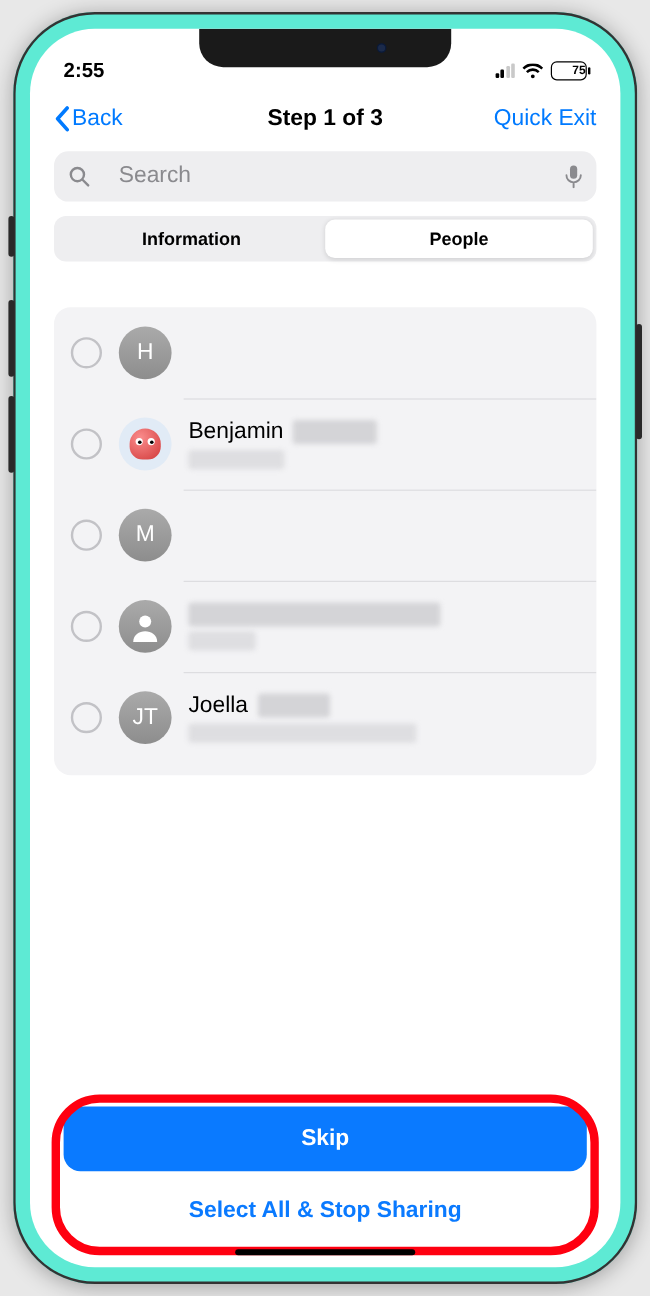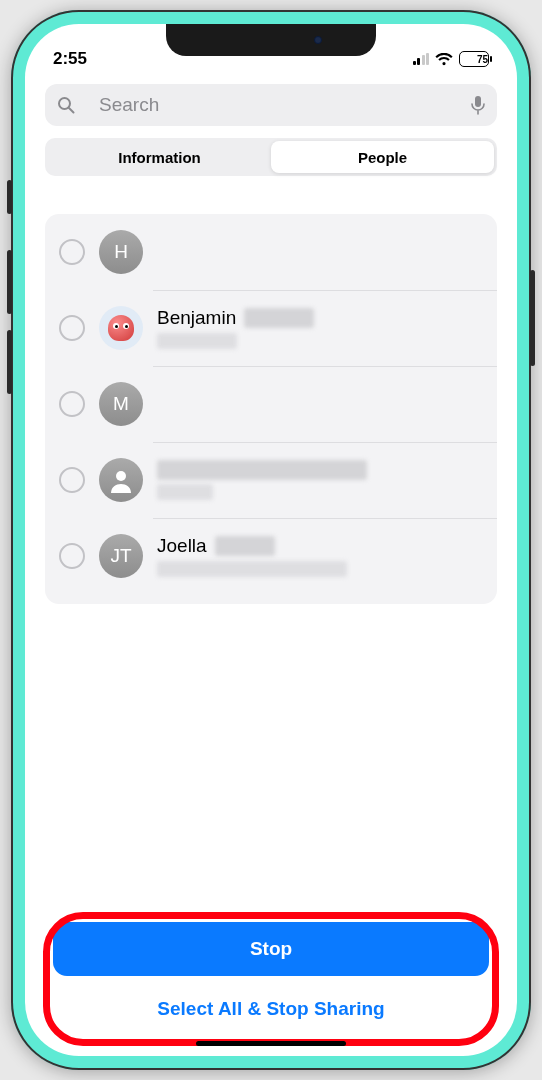--- a/index.html
+++ b/index.html
@@ -160,20 +160,32 @@
           <svg width="18" height="13" viewBox="0 0 18 13">
               <path d="M9 12.2a1.6 1.6 0 100-3.2 1.6 1.6 0 000 3.2zM3.3 6.3a8 8 0 0111.4 0l-1.5 1.5a6 6 0 00-8.4 0L3.3 6.3zM0.4 3.4a12 12 0 0117.2 0l-1.5 1.5a10 10 0 00-14.2 0L0.4 3.4z" fill="#000"></path>
             </svg>
         </span>
         <div class="battery">
             <span>75</span>
           </div>
       </div>
     </div>
 
+    <div class="nav-bar">
+      <div class="backbtn">
+        <span>
+            <svg width="13" height="22" viewBox="0 0 13 22">
+              <path d="M11 2L3 11l8 9" stroke="#007aff" stroke-width="3" fill="none" stroke-linecap="round" stroke-linejoin="round"></path>
+            </svg>
+          </span>
+        <span>Back</span>
+      </div>
+      <div class="step-label">Step 1 of 3</div>
+      <div class="quick-exit">Quick Exit</div>
+    </div>
 
     <div class="search-box">
       <span class="mag">
           <svg width="18" height="18" viewBox="0 0 18 18">
             <circle cx="7.5" cy="7.5" r="5.5" stroke="#8a8a8e" stroke-width="2" fill="none"></circle>
             <line x1="12" y1="12" x2="16.5" y2="16.5" stroke="#8a8a8e" stroke-width="2" stroke-linecap="round"></line>
           </svg>
         </span>
       <input placeholder="Search" style="">
       <span class="mic">
@@ -245,19 +257,19 @@
               <span class="blur" style="width:60px;height:20px"></span>
             </div>
           <div class="blur sub" style="width:190px"></div>
         </div>
       </div>
       <div class="list-fade"></div>
     </div>
 
     <div class="bottom-area">
       <div class="highlight-ring"></div>
-      <div class="primary-btn">Stop</div>
+      <div class="primary-btn">Skip</div>
       <div class="secondary-btn">Select All &amp; Stop Sharing</div>
     </div>
 
     <div class="home-ind"></div>
   </div>
 </div>
 
 </body></html>

